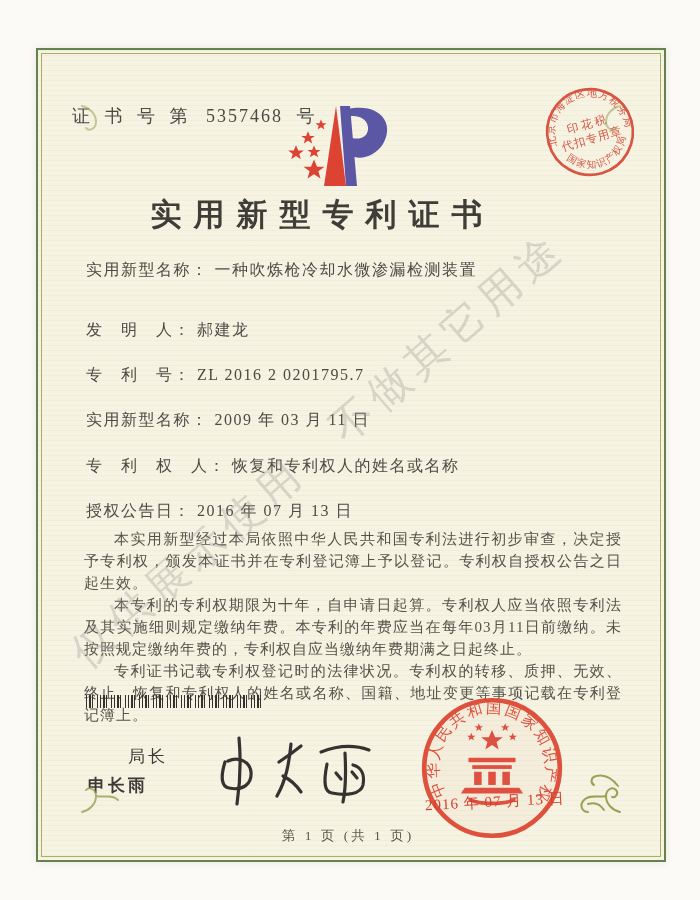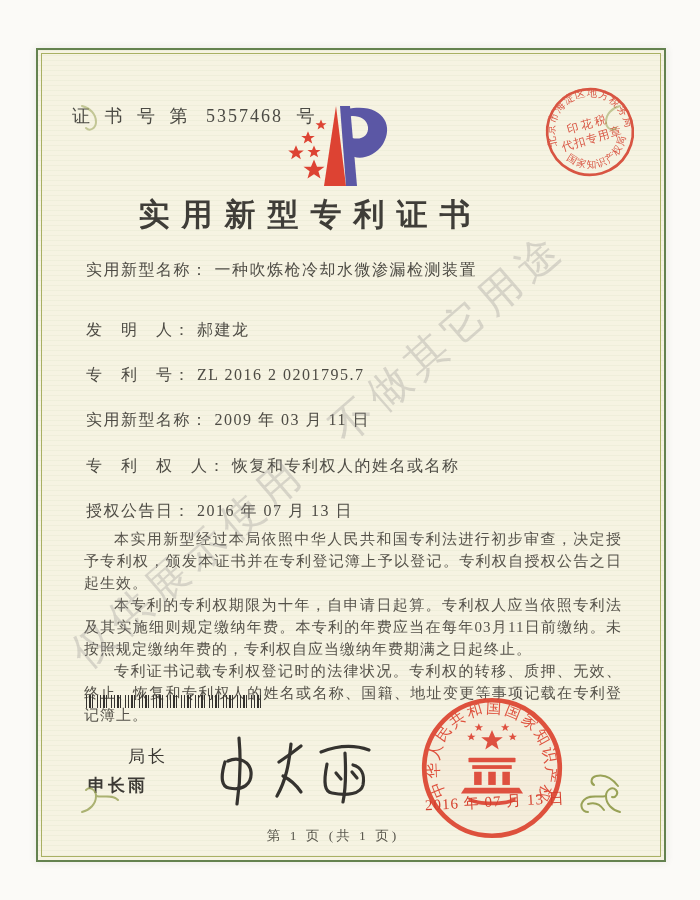--- a/index.html
+++ b/index.html
@@ -20,21 +20,21 @@
     content:"";position:absolute;inset:3px;border:1px solid #a9b063;pointer-events:none;
   }
   .cert-number{
     position:absolute;left:72px;top:104px;font-size:18px;letter-spacing:5px;
     color:#4b4a44;
   }
   .cert-number .num{letter-spacing:2px;margin:0 4px;}
   .logo{position:absolute;left:283px;top:100px;width:112px;height:92px;}
   .tax-stamp{position:absolute;left:532px;top:74px;width:116px;height:116px;transform:rotate(-16deg);opacity:0.88;}
   .title{
-    position:absolute;left:0;top:194px;width:621px;text-align:center;
+    position:absolute;left:12px;top:194px;width:621px;text-align:center;
     font-size:31px;font-weight:600;letter-spacing:12px;color:#3f3d38;
   }
   .fields{position:absolute;left:86px;top:0;width:540px;color:#4d4b44;}
   .field-row{position:absolute;left:0;font-size:16px;letter-spacing:1.5px;white-space:nowrap;}
   .fr1{top:260px}.fr2{top:320px}.fr3{top:365px}.fr4{top:410px}.fr5{top:456px}.fr6{top:501px}
   .field-row .val{margin-left:6px;}
   .body-text{
     position:absolute;left:84px;top:528px;width:538px;
     font-size:15px;line-height:22px;letter-spacing:1px;color:#55524a;
     text-align:justify;
@@ -47,21 +47,21 @@
   }
   .director-title{position:absolute;left:88px;top:745px;font-size:17px;letter-spacing:3px;color:#3c3a35;font-family:"Liberation Sans","DejaVu Sans",sans-serif;margin-left:40px;}
   .director-name{position:absolute;left:88px;top:774px;font-size:17px;letter-spacing:3px;color:#3c3a35;font-family:"Liberation Sans","DejaVu Sans",sans-serif;font-weight:bold;}
   .signature{position:absolute;left:195px;top:722px;width:190px;height:90px;}
   .seal{position:absolute;left:412px;top:688px;width:160px;height:160px;opacity:0.92;}
   .seal-date{
     position:absolute;left:425px;top:792px;width:160px;z-index:6;
     color:#d5402e;font-size:15px;letter-spacing:1px;transform:rotate(-3deg);
   }
   .footer{
-    position:absolute;left:33px;top:827px;width:600px;text-align:center;
+    position:absolute;left:48px;top:827px;width:600px;text-align:center;
     font-size:13.5px;letter-spacing:3px;color:#5a584e;
   }
   .watermark{
     position:absolute;left:318px;top:450px;z-index:20;pointer-events:none;
     transform:translate(-50%,-50%) rotate(-41deg);
     font-size:42px;letter-spacing:7px;white-space:nowrap;
     color:rgba(150,147,145,0.32);
   }
   .corner{position:absolute;width:64px;height:64px;z-index:4;}
   .c-br{right:40px;bottom:44px;}

